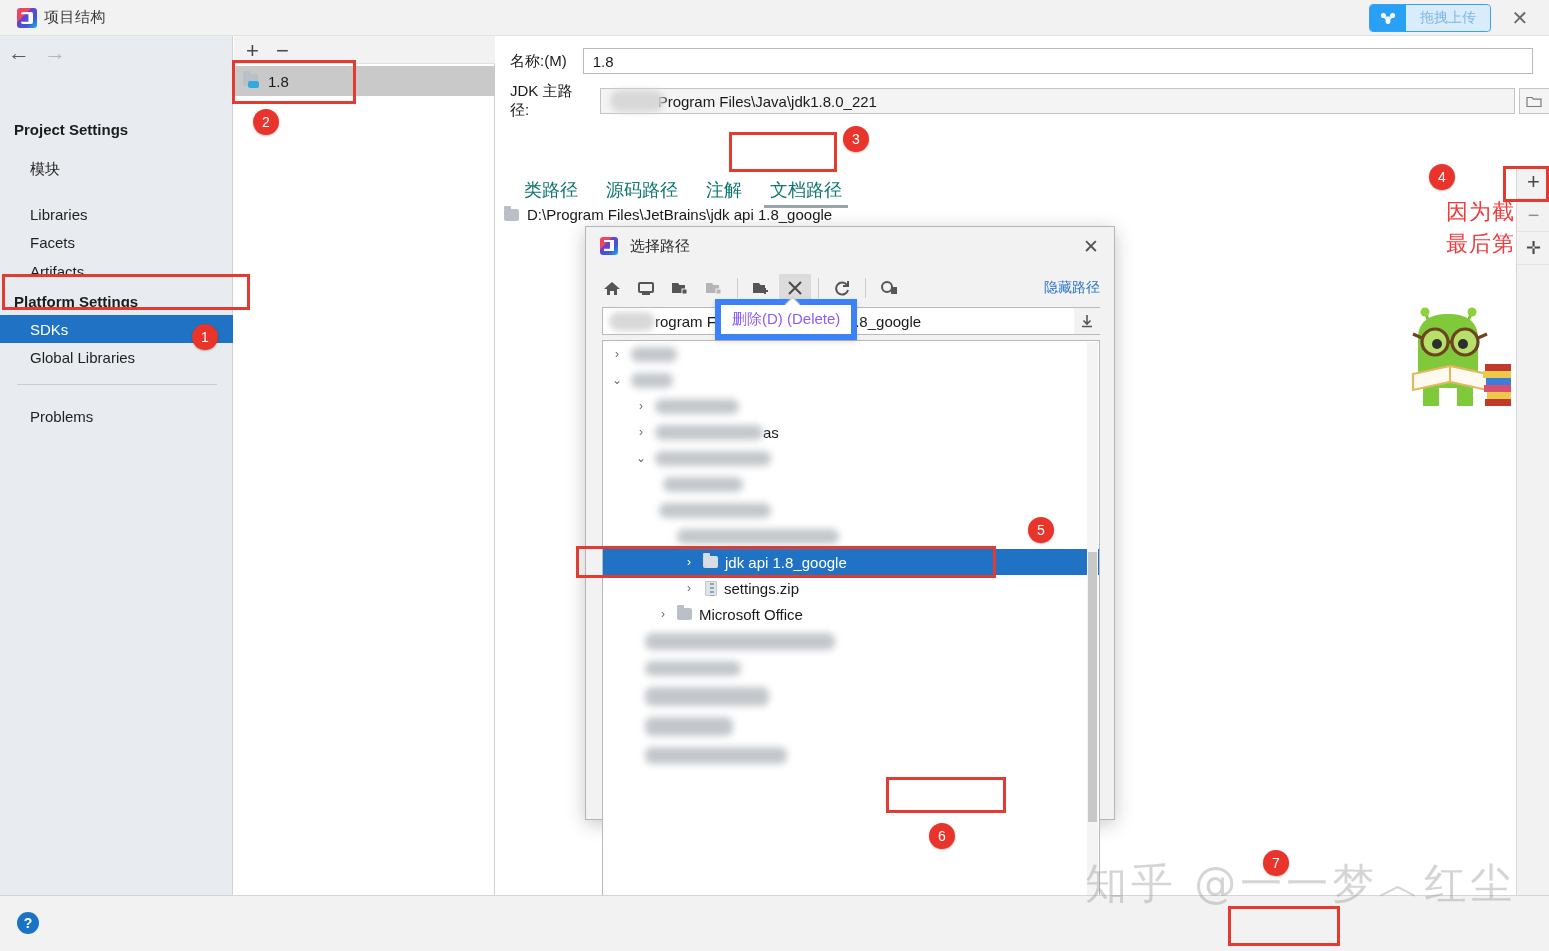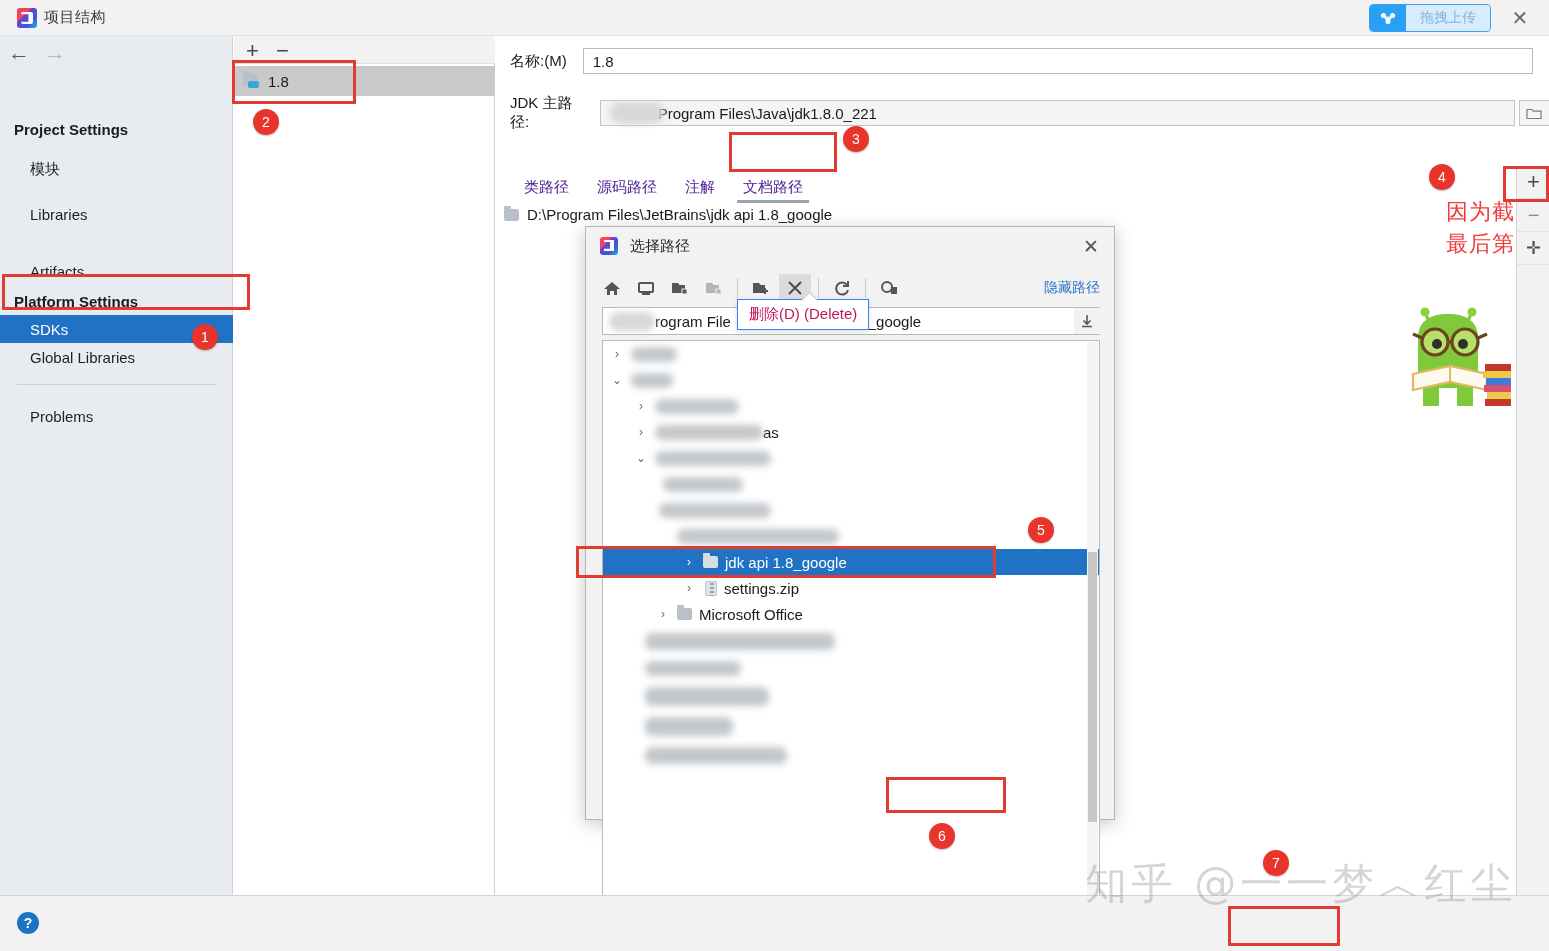--- a/index.html
+++ b/index.html
@@ -90,21 +90,21 @@
     border: 1px solid #b9b9b9; background: #ffffff; height: 26px; display: flex; align-items: center;
     padding-left: 9px; font-size: 15px; color: #1a1a1a;
   }
   .fld-input.readonly { background: #f4f4f4; border-color: #c4c4c4; }
   .blurred-chip {
     display: inline-block; width: 54px; height: 22px; border-radius: 11px;
     background: #d8d8d8; filter: blur(3px); vertical-align: middle; margin-right: -6px;
   }
   .tabs { position: absolute; left: 14px; top: 138px; display: flex; align-items: flex-end; }
   .tab {
-    font-size: 15px; color: #4c1d95; padding: 4px 14px 8px 14px; position: relative;
+    font-size: 18px; color: #0f766e; padding: 4px 14px 8px 14px; position: relative;
   }
   .tab.active::after {
     content: ""; position: absolute; left: 8px; right: 8px; bottom: 2px; height: 3px; background: #9aa4ad;
   }
   .path-row {
     position: absolute; left: 8px; top: 170px; display: flex; align-items: center; gap: 8px;
     font-size: 15px; color: #1a1a1a;
   }
   .right-rail {
     position: absolute; right: 0; top: 130px; width: 33px; height: 729px;
@@ -178,22 +178,22 @@
   .dlg-pathbar {
     position: absolute; left: 16px; top: 80px; width: 498px; height: 28px;
     border: 1px solid #b9b9b9; background: #fff; display: flex; align-items: center;
     font-size: 15px; color: #1a1a1a; padding-left: 6px;
   }
   .dlg-path-dl {
     position: absolute; right: -1px; top: 0; width: 26px; height: 26px;
     display: flex; align-items: center; justify-content: center; color: #555; background: #f2f2f2;
   }
   .tooltip {
-    position: absolute; left: 151px; top: 72px; background: #ffffff; border: 1px solid #3b82f6;
-    padding: 5px 11px; font-size: 15px; color: #be185d; box-shadow: 0 2px 5px rgba(0,0,0,.13); z-index: 6;
+    position: absolute; left: 129px; top: 72px; background: #ffffff; border: 6px solid #3b82f6;
+    padding: 5px 11px; font-size: 15px; color: #8b5cf6; box-shadow: 0 2px 5px rgba(0,0,0,.13); z-index: 6;
   }
   .tooltip::before {
     content: ""; position: absolute; left: 66px; top: -6px; width: 10px; height: 10px; background: #fff;
     border-left: 1px solid #c3c3c3; border-top: 1px solid #c3c3c3; transform: rotate(45deg);
   }
   .tree {
     position: absolute; left: 16px; top: 113px; width: 498px; height: 637px;
     background: #fff; border: 1px solid #b9b9b9; overflow: hidden;
   }
   .tree-row { height: 26px; display: flex; align-items: center; font-size: 15px; color: #1a1a1a; }
@@ -272,20 +272,21 @@
     <div class="nav-arrows">
       <span class="arrow-back">←</span>
       <span class="arrow-fwd">→</span>
     </div>
 
     <div class="side-group" style="top:85px">Project Settings</div>
     <div class="side-group" style="top:257px">Platform Settings</div>
 
     <div class="side-item" style="top:119px">模块</div>
     <div class="side-item" style="top:164px">Libraries</div>
+    <div class="side-item" style="top:192px">Facets</div>
     <div class="side-item selected" style="top:279px">SDKs</div>
     <div class="side-item" style="top:221px">Artifacts</div>
     <div class="side-item" style="top:307px">Global Libraries</div>
     <div class="side-sep" style="top:348px"></div>
     <div class="side-item" style="top:366px">Problems</div>
   </div>
 
   <div class="sdklist">
     <div class="sdk-toolbar">
       <div class="sdk-plus">+</div>
@@ -300,21 +301,21 @@
     </div>
   </div>
 
   <div class="main">
 
     <div class="fld-row" style="left:14px; top:12px; width:1030px;">
       <span class="fld-label">名称:(M)</span>
       <span class="fld-input" style="margin-left:16px; width:950px;">1.8</span>
     </div>
 
-    <div class="fld-row" style="left:14px; top:58px; width:1040px;">
+    <div class="fld-row" style="left:14px; top:46px; width:1040px;">
       <span class="fld-label">JDK 主路径:</span>
       <span class="fld-input readonly" style="margin-left:10px; width:938px; position:relative;">
         <span class="blurred-chip"></span>
         <span>Program Files\Java\jdk1.8.0_221</span>
       </span>
       <span class="fld-input readonly" style="width:32px; justify-content:center; padding-left:0; margin-left:4px;">
         <svg width="16" height="13" viewBox="0 0 16 13">
             <path d="M1 2.5h5l1.4 1.6H15v7.4H1z" fill="none" stroke="#7b7b7b" stroke-width="1.2"></path>
           </svg>
       </span>

